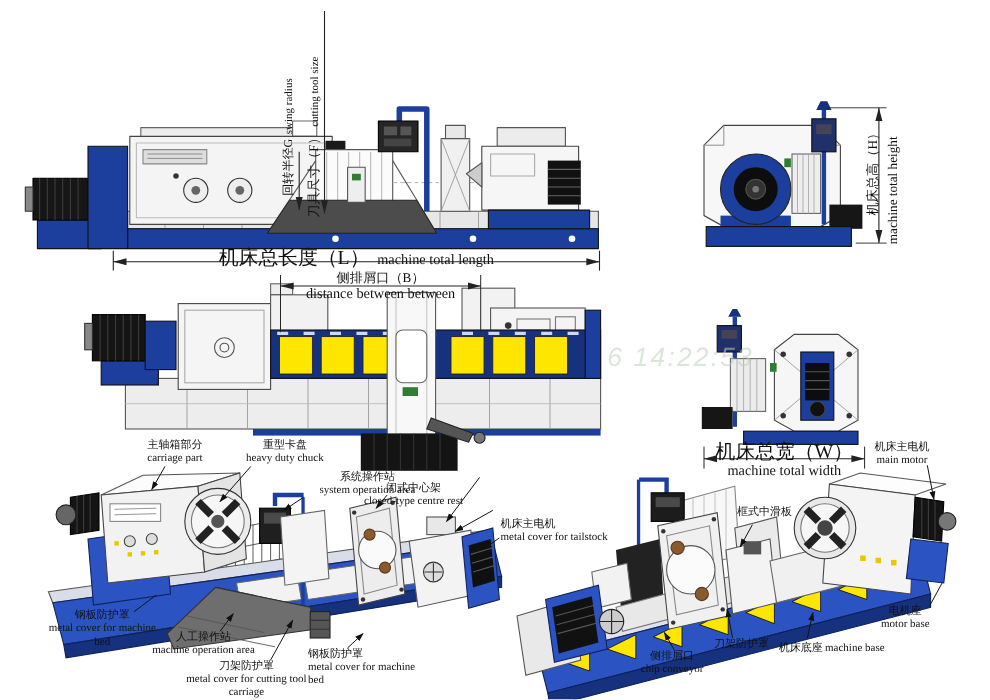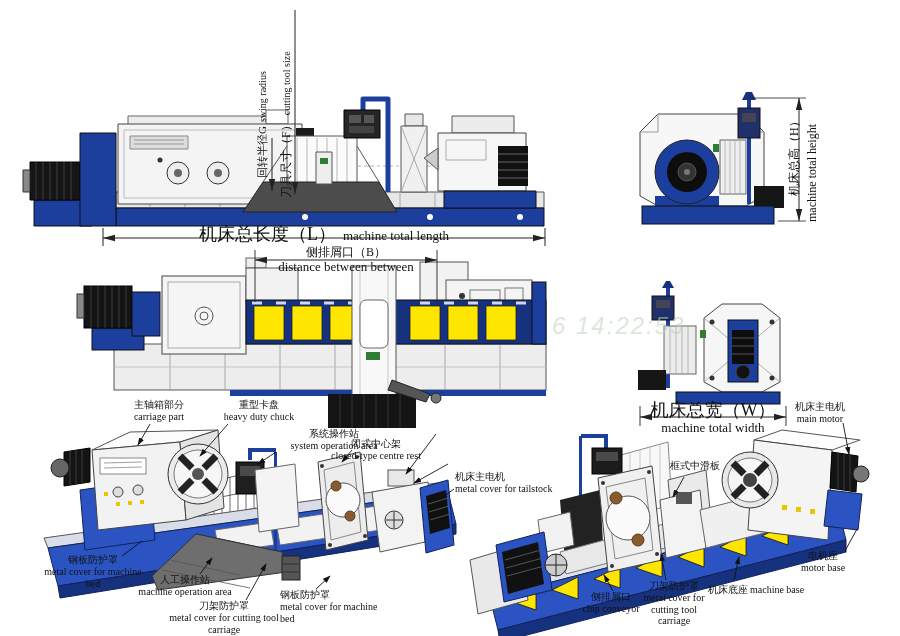--- a/index.html
+++ b/index.html
@@ -477,20 +477,18 @@
 <div class="lbl center" id="c-r2">
   <span class="zh">电机座</span>
   <span class="en">motor base</span>
 </div>
 <div class="lbl center" id="c-r3">
   <span class="zh">侧排屑口</span>
   <span class="en">chip conveyor</span>
 </div>
 <div class="lbl center" id="c-r4">
   <span class="zh">刀架防护罩</span>
-  <span class="en">metal cover for
-cutting tool carriage</span>
 </div>
 <div class="lbl inline" id="c-r5">
   <span class="zh">机床底座</span><span class="en">machine base</span>
 </div>
 
 </div>
 
 </body></html>

